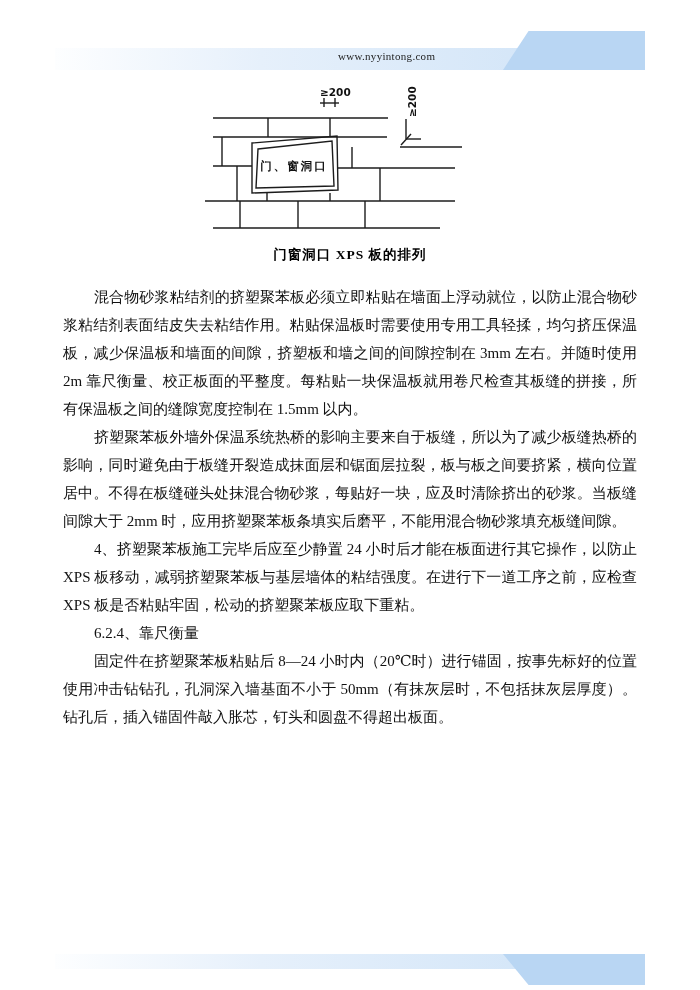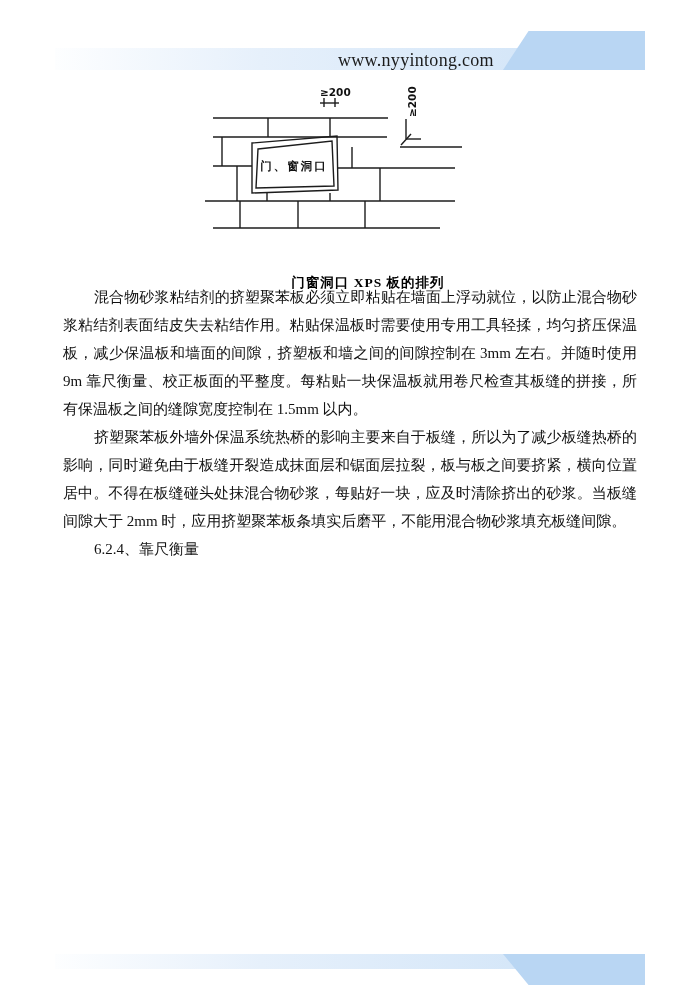--- a/index.html
+++ b/index.html
@@ -12,21 +12,21 @@
     position:absolute;left:55px;top:48px;width:590px;height:22px;
     background:linear-gradient(90deg,#fdfeff 0%,#e6f0fb 35%,#cde2f7 100%);
   }
   .hdr-corner{
     position:absolute;left:503px;top:31px;width:142px;height:39px;
     background:#b9d6f3;
     clip-path:polygon(0 100%,18% 0,100% 0,100% 100%);
   }
   .hdr-url{
     position:absolute;left:338px;top:50px;
-    font-size:18px;color:#1c1c1c;letter-spacing:.3px;text-align:right;
+    font-size:11px;color:#1c1c1c;letter-spacing:.3px;text-align:right;
   }
   .ftr-bar{
     position:absolute;left:55px;top:954px;width:590px;height:15px;
     background:linear-gradient(90deg,#fdfeff 0%,#e6f0fb 35%,#cde2f7 100%);
   }
   .ftr-corner{
     position:absolute;left:503px;top:954px;width:142px;height:31px;
     background:#b9d6f3;
     clip-path:polygon(0 0,100% 0,100% 100%,18% 100%);
   }
@@ -38,24 +38,23 @@
   .sketch{stroke-width:1.4px;}
   .dim-text{
     font-family:"DejaVu Sans","Liberation Sans",sans-serif;
     font-size:10.5px;font-weight:bold;fill:#111;
   }
   .opening-label{
     font-family:"DejaVu Sans","Liberation Sans",sans-serif;
     font-size:11.5px;font-weight:bold;fill:#111;letter-spacing:2px;
   }
   .fig-caption{
-    position:absolute;left:268px;top:246px;width:200px;text-align:center;
+    position:absolute;left:250px;top:246px;width:200px;text-align:center;
     font-weight:bold;font-size:13.5px;color:#000;letter-spacing:1px;
     font-family:"Liberation Serif","DejaVu Serif",serif;
-    margin-top:28px;
   }
   
   .body-text{
     position:absolute;left:63px;top:283px;width:574px;
     font-size:15px;line-height:28px;text-align:justify;
   }
   .body-text p{margin:0;text-indent:31px;}
 </style>
 </head>
 <body>
@@ -104,19 +103,21 @@
 
   <g>
     <polygon class="sketch" points="252,143 337,136 338,190 252,193"></polygon>
     <polygon class="sketch" points="258,149 332,141 334,186 256,188"></polygon>
     <text class="opening-label" x="294" y="170" text-anchor="middle">门、窗洞口</text>
   </g>
 </svg>
 <div class="fig-caption">门窗洞口 XPS 板的排列</div>
 
 <div class="body-text">
-  <p>混合物砂浆粘结剂的挤塑聚苯板必须立即粘贴在墙面上浮动就位，以防止混合物砂浆粘结剂表面结皮失去粘结作用。粘贴保温板时需要使用专用工具轻揉，均匀挤压保温板，减少保温板和墙面的间隙，挤塑板和墙之间的间隙控制在 3mm 左右。并随时使用 9m 靠尺衡量、校正板面的平整度。每粘贴一块保温板就用卷尺检查其板缝的拼接，所有保温板之间的缝隙宽度控制在 1.5mm 以内。</p>
+  <p>混合物砂浆粘结剂的挤塑聚苯板必须立即粘贴在墙面上浮动就位，以防止混合物砂浆粘结剂表面结皮失去粘结作用。粘贴保温板时需要使用专用工具轻揉，均匀挤压保温板，减少保温板和墙面的间隙，挤塑板和墙之间的间隙控制在 3mm 左右。并随时使用 2m 靠尺衡量、校正板面的平整度。每粘贴一块保温板就用卷尺检查其板缝的拼接，所有保温板之间的缝隙宽度控制在 1.5mm 以内。</p>
   <p>挤塑聚苯板外墙外保温系统热桥的影响主要来自于板缝，所以为了减少板缝热桥的影响，同时避免由于板缝开裂造成抹面层和锯面层拉裂，板与板之间要挤紧，横向位置居中。不得在板缝碰头处抹混合物砂浆，每贴好一块，应及时清除挤出的砂浆。当板缝间隙大于 2mm 时，应用挤塑聚苯板条填实后磨平，不能用混合物砂浆填充板缝间隙。</p>
+  <p>4、挤塑聚苯板施工完毕后应至少静置 24 小时后才能在板面进行其它操作，以防止 XPS 板移动，减弱挤塑聚苯板与基层墙体的粘结强度。在进行下一道工序之前，应检查 XPS 板是否粘贴牢固，松动的挤塑聚苯板应取下重粘。</p>
   <p>6.2.4、靠尺衡量</p>
+  <p>固定件在挤塑聚苯板粘贴后 8—24 小时内（20℃时）进行锚固，按事先标好的位置使用冲击钻钻孔，孔洞深入墙基面不小于 50mm（有抹灰层时，不包括抹灰层厚度）。钻孔后，插入锚固件敲入胀芯，钉头和圆盘不得超出板面。</p>
 </div>
 
 <div class="ftr-bar"></div>
 <div class="ftr-corner"></div>
 
 </body></html>

